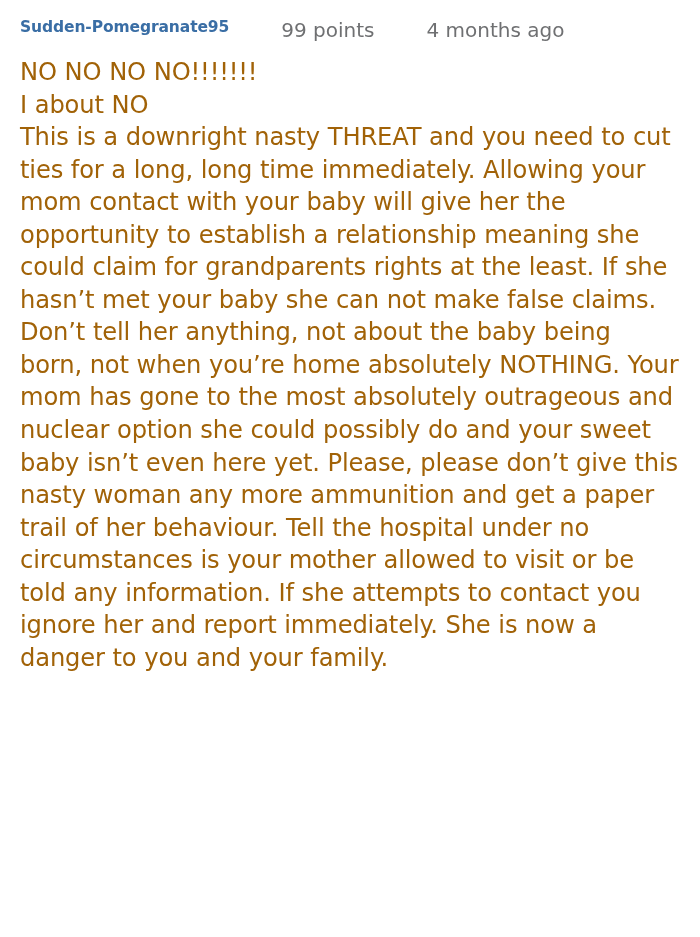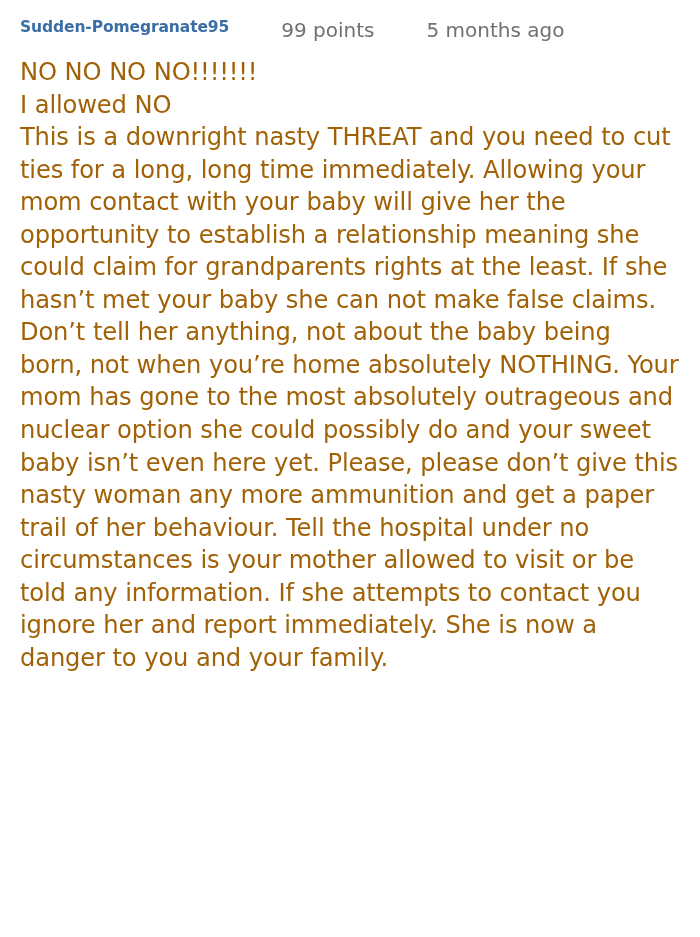--- a/index.html
+++ b/index.html
@@ -55,22 +55,22 @@
 </head>
 <body>
 
 <div class="comment">
 
   <div class="meta">
     <span class="author">Sudden-Pomegranate95</span>
     <span class="meta-sep"></span>
     <span class="meta-item">99 points</span>
     <span class="meta-sep"></span>
-    <span class="meta-item">5 months ago</span>
+    <span class="meta-item">4 months ago</span>
   </div>
 
   <div class="body-text">
     <p>NO NO NO NO!!!!!!!</p>
-    <p>I allowed NO</p>
+    <p>I about NO</p>
     <p>This is a downright nasty THREAT and you need to cut ties for a long, long time immediately. Allowing your mom contact with your baby will give her the opportunity to establish a relationship meaning she could claim for grandparents rights at the least. If she hasn’t met your baby she can not make false claims. Don’t tell her anything, not about the baby being born, not when you’re home absolutely NOTHING. Your mom has gone to the most absolutely outrageous and nuclear option she could possibly do and your sweet baby isn’t even here yet. Please, please don’t give this nasty woman any more ammunition and get a paper trail of her behaviour. Tell the hospital under no circumstances is your mother allowed to visit or be told any information. If she attempts to contact you ignore her and report immediately. She is now a danger to you and your family.</p>
   </div>
 
 </div>
 
 </body></html>

